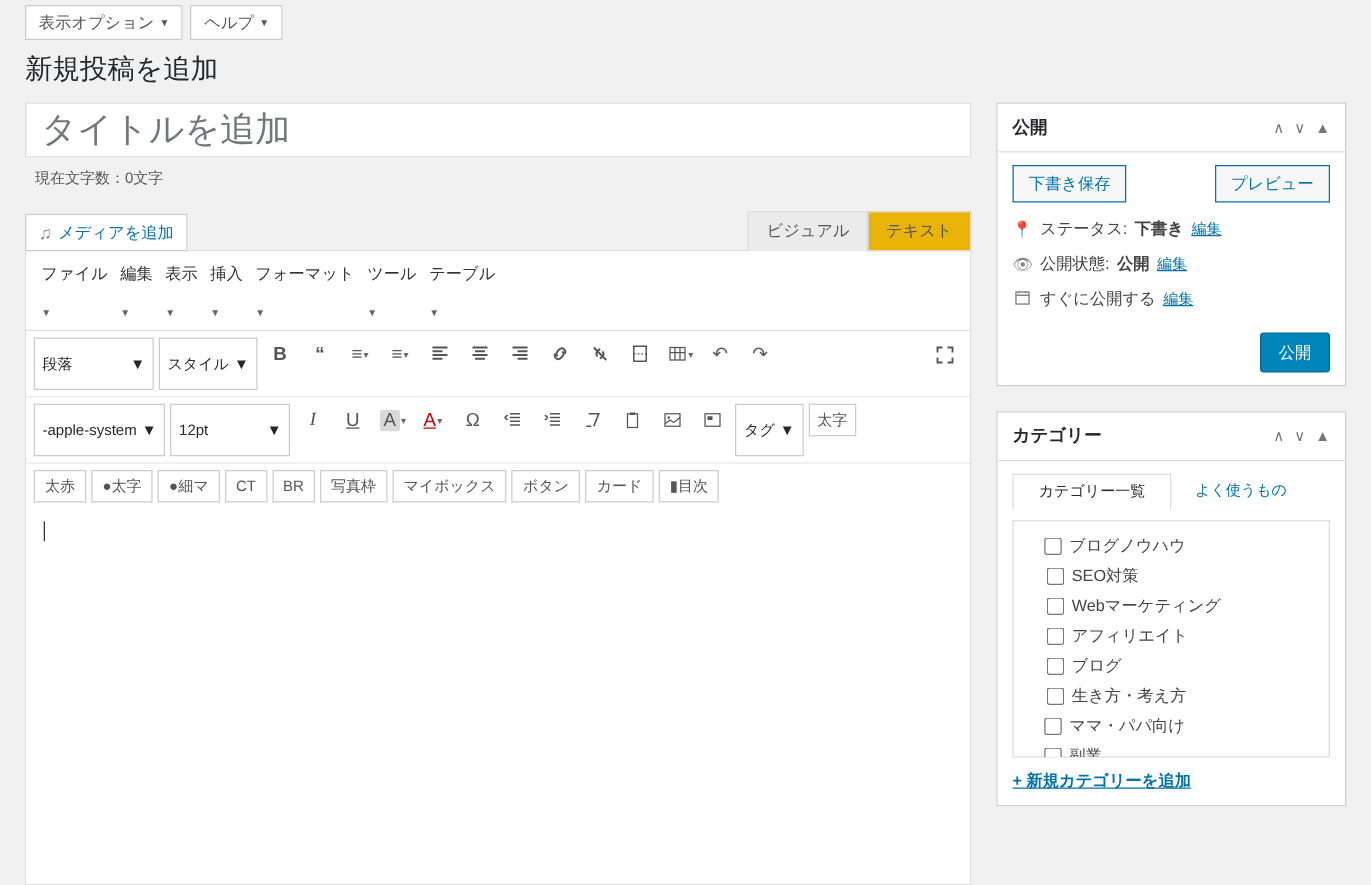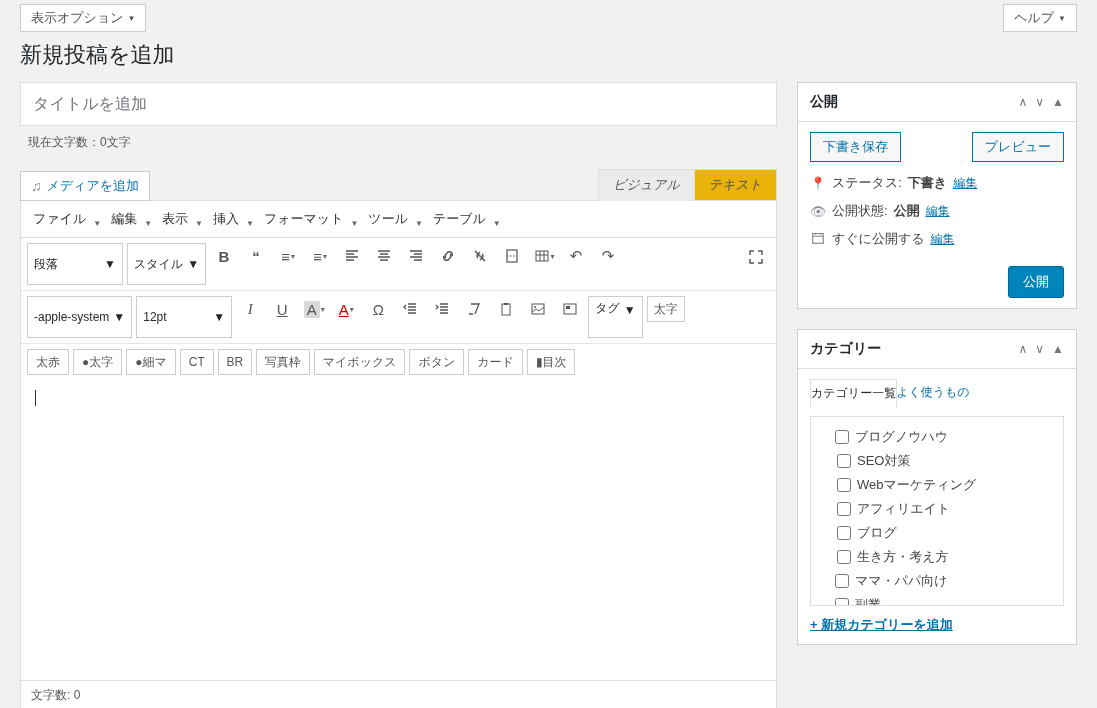--- a/index.html
+++ b/index.html
@@ -1,42 +1,42 @@
 <!DOCTYPE html>
 <html><head>
 <meta charset="utf-8">
 <style>
 * { box-sizing: border-box; margin: 0; padding: 0; }
 body { font-family: -apple-system, sans-serif; font-size: 13px; color: #23282d; background: #f1f1f1; width: 1097px; height: 708px; overflow: hidden; padding: 0 20px; }
-.top-bar { display: flex; justify-content: space-between; gap: 6px; padding: 4px 0; }
+.top-bar { display: flex; justify-content: flex-start; gap: 6px; padding: 4px 0; }
 .top-btn { background: #fff; border: 1px solid #ccc; padding: 4px 10px; font-size: 13px; color: #555; cursor: pointer; display: flex; align-items: center; gap: 4px; }
 .top-btn .tri { font-size: 8px; }
 h1.page-title { font-size: 22px; font-weight: 400; color: #23282d; margin: 4px 0 12px; }
 .layout { display: flex; gap: 20px; }
 .main { flex: 1; min-width: 0; }
 .sidebar { width: 280px; flex-shrink: 0; }
-.title-input { width: 100%; padding: 8px 12px; font-size: 16px; border: 1px solid #ddd; background: #fff; color: #555; height: 44px; }
+.title-input { width: 100%; padding: 8px 12px; font-size: 28px; border: 1px solid #ddd; background: #fff; color: #555; height: 44px; }
 .title-input::placeholder { color: #72777c; }
 .charcount { font-size: 12px; color: #555; margin: 8px 0 18px 8px; }
 .media-row { display: flex; justify-content: space-between; align-items: flex-end; }
 .media-btn { background: #fff; border: 1px solid #ccc; padding: 5px 10px; color: #0073aa; font-size: 13px; cursor: pointer; display: inline-flex; align-items: center; gap: 5px; }
 .media-icon { color: #82878c; font-weight: bold; font-size: 14px; }
-.tabs { display: flex; font-style: italic; }
+.tabs { display: flex; }
 .tab { border: 1px solid #ddd; padding: 6px 14px; font-size: 13px; color: #555; background: #eab308; cursor: pointer; margin-left: -1px; }
 .tab.active { background: #ebebeb; border-bottom-color: #ebebeb; }
 .editor-wrap { border: 1px solid #ddd; background: #fff; margin-top: -1px; }
 .menubar { display: flex; flex-wrap: wrap; gap: 2px; padding: 6px 8px; border-bottom: 1px solid #ddd; background: #fff; }
-.menu-item { font-size: 13px; color: #333; padding: 3px 4px; cursor: pointer; display: flex; align-items: flex-end; gap: 7px; }
+.menu-item { font-size: 13px; color: #333; padding: 3px 4px; cursor: pointer; display: flex; align-items: flex-start; gap: 18px; flex-direction: column; }
 .menu-item .tri { font-size: 8px; color: #666; }
 .toolbar { display: flex; flex-wrap: wrap; gap: 4px; padding: 5px 6px; border-bottom: 1px solid #e5e5e5; background: #fff; position: relative; }
 .toolbar-row2 { border-bottom: none; }
 .sel { border: 1px solid #ccc; background: #fff; font-size: 12px; padding: 20px 6px; height: 26px; display: flex; align-items: center; gap: 4px; cursor: pointer; min-width: 0; }
 .sel-wide { min-width: 96px; justify-content: space-between; }
 .sel-style { min-width: 70px; justify-content: space-between; }
-.sel-tag { min-width: 48px; justify-content: space-between; align-items: flex-end; }
+.sel-tag { min-width: 48px; justify-content: space-between; }
 .tbtn { width: 28px; height: 26px; border: 1px solid transparent; background: transparent; display: flex; align-items: center; justify-content: center; cursor: pointer; font-size: 15px; color: #555; }
 .tbtn.bold { font-weight: bold; }
 .tbtn.italic { font-style: italic; font-family: Georgia, serif; }
 .tbtn.under { text-decoration: underline; }
 .tbtn-text { width: auto; min-width: 34px; padding: 0 6px; border: 1px solid #ccc; font-size: 12px; }
 .tbtn-lbl { width: auto; padding: 0 8px; border: 1px solid #ccc; font-size: 12px; }
 .fullscreen { position: absolute; right: 6px; top: 6px; }
 .chev { font-size: 8px; margin-left: 1px; color: #666; }
 .abg { background: #d9d9d9; border-radius: 2px; padding: 0 3px; }
 .ared { color: #c00; text-decoration: underline; text-decoration-color: #c00; }
@@ -53,21 +53,21 @@
 .btn-outline { background: #f7f7f7; border: 1px solid #0073aa; color: #0073aa; padding: 5px 12px; font-size: 13px; cursor: pointer; }
 .meta-row { display: flex; align-items: center; gap: 6px; font-size: 13px; color: #444; margin: 10px 0; }
 .meta-row .ico { color: #82878c; width: 16px; text-align: center; }
 .meta-row .lbl {}
 .meta-row .val { font-weight: 600; }
 .meta-row .edit { color: #0073aa; text-decoration: underline; cursor: pointer; font-size: 12px; }
 .cache-link { display: block; color: #0073aa; text-decoration: underline; margin: 14px 0 10px; font-size: 13px; cursor: pointer; }
 .pub-actions { display: flex; justify-content: flex-end; padding-top: 8px; }
 .btn-primary { background: #0085ba; border: 1px solid #006799; color: #fff; padding: 6px 14px; font-size: 13px; cursor: pointer; font-weight: 500; border-radius: 3px; }
 .cat-tabs { display: flex; gap: 0; margin-bottom: 8px; }
-.cat-tab { border: 1px solid #ddd; padding: 5px 0; font-size: 12px; cursor: pointer; background: #fff; margin-right: -1px; }
+.cat-tab { border: 1px solid #ddd; padding: 5px 20px; font-size: 12px; cursor: pointer; background: #fff; margin-right: -1px; }
 .cat-tab.active { border-bottom-color: #fff; }
 .cat-tab.link { border: none; color: #0073aa; background: transparent; }
 .cat-list { border: 1px solid #ddd; height: 190px; overflow-y: scroll; padding: 8px; }
 .cat-item { display: flex; align-items: center; gap: 6px; font-size: 13px; color: #444; padding: 3px 16px; }
 .cat-item.child { padding-left: 18px; }
 .cat-item input { width: 14px; height: 14px; }
 .add-cat { color: #0073aa; text-decoration: underline; font-size: 13px; font-weight: 600; cursor: pointer; display: inline-block; margin-top: 10px; }
 svg { width: 16px; height: 16px; }
 .icon-sm svg { width: 14px; height: 14px; }
 </style>

